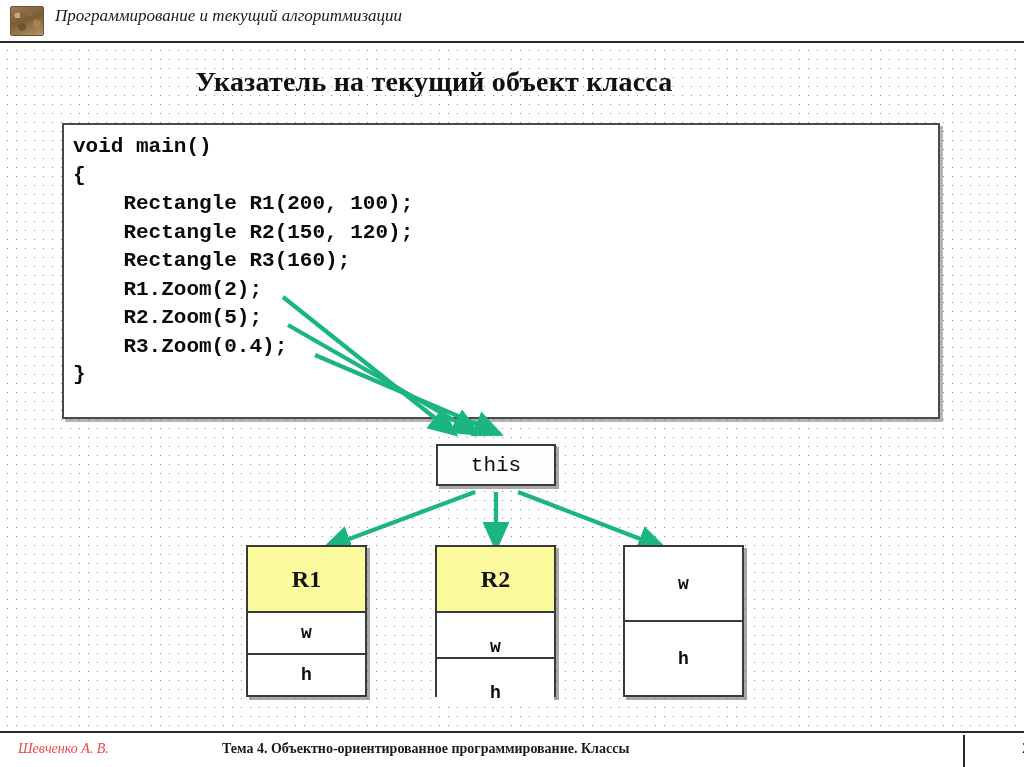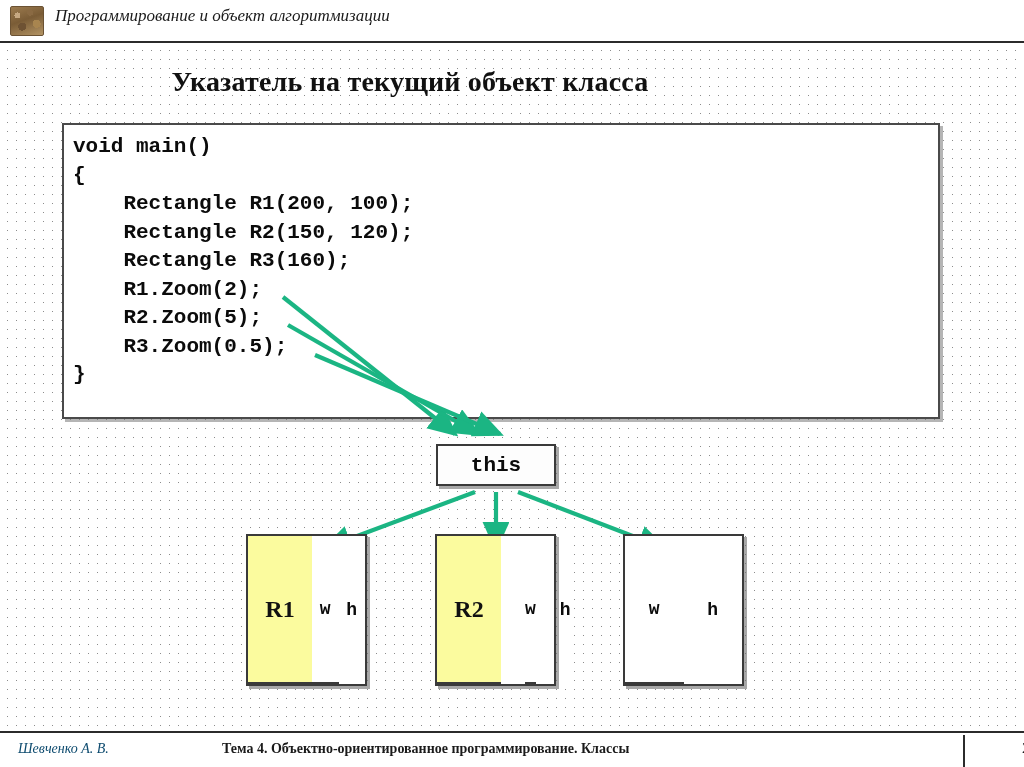--- a/index.html
+++ b/index.html
@@ -72,20 +72,21 @@
     position: absolute;
     left: 0;
     top: 66px;
     width: 820px;
     text-align: center;
     font-family: "Liberation Serif", serif;
     font-weight: bold;
     font-size: 28px;
     color: #111111;
     letter-spacing: 0.2px;
+    padding-left: 24px;
   }
 
   
   #code-box {
     position: absolute;
     left: 62px;
     top: 123px;
     width: 878px;
     height: 296px;
     background: #ffffff;
@@ -123,37 +124,37 @@
     width: 120px;
     height: 42px;
     background: #fdfdfd;
     border: 2px solid #3a3a3a;
     box-sizing: border-box;
     box-shadow: 3px 3px 0 rgba(110,110,110,0.6);
     display: flex;
     align-items: center;
     justify-content: center;
     font-family: "Liberation Mono", "DejaVu Sans Mono", monospace;
-    font-weight: bold;
+    font-weight: normal;
     font-size: 21px;
     color: #0b0b0b;
   }
 
   
   .obj-box {
     position: absolute;
-    top: 534px;
+    top: 545px;
     width: 121px;
     height: 152px;
     border: 2px solid #3a3a3a;
     box-sizing: border-box;
     background: #ffffff;
     box-shadow: 3px 3px 0 rgba(110,110,110,0.6);
     display: flex;
-    flex-direction: row;
+    flex-direction: column;
   }
   .obj-box .hdr {
     flex: 0 0 64px;
     background: #fbfb9e;
     border-bottom: 2px solid #3a3a3a;
     display: flex;
     align-items: center;
     justify-content: center;
     font-family: "Liberation Serif", serif;
     font-weight: bold;
@@ -189,21 +190,21 @@
     background: #ffffff;
     box-sizing: border-box;
   }
   #footer-author {
     position: absolute;
     left: 18px;
     top: 8px;
     font-family: "Liberation Serif", serif;
     font-style: italic;
     font-size: 14px;
-    color: #0c4a6e;
+    color: #ef4444;
     white-space: nowrap;
   }
   #footer-topic {
     position: absolute;
     left: 222px;
     top: 8px;
     font-family: "Liberation Serif", serif;
     font-weight: bold;
     font-size: 14px;
     color: #1a1a1a;
@@ -229,36 +230,36 @@
     padding-left: 36px;
   }
 </style>
 </head>
 <body>
 
 <div id="slide">
 
   <div id="header">
     <div id="header-icon"></div>
-    <div id="header-title">Программирование и объект алгоритмизации</div>
+    <div id="header-title">Программирование и текущий алгоритмизации</div>
   </div>
 
   <div id="canvas"></div>
 
   <div id="slide-title">Указатель на текущий объект класса</div>
 
   <div id="code-box">
     <pre id="code-text">void main()
 {
     Rectangle R1(200, 100);
     Rectangle R2(150, 120);
     Rectangle R3(160);
     R1.Zoom(2);
     R2.Zoom(5);
-    R3.Zoom(0.5);
+    R3.Zoom(0.4);
 }</pre>
   </div>
 
   <svg id="arrows" viewBox="0 0 1024 767" width="1024" height="767">
     <defs>
       <marker id="ah" markerWidth="9" markerHeight="9" refX="6.2" refY="3.2" orient="auto">
         <path d="M0,0 L7.2,3.2 L0,6.4 z" fill="#1BB583"></path>
       </marker>
     </defs>
     <g stroke="#1BB583" stroke-width="4.2" fill="none" marker-end="url(#ah)">

